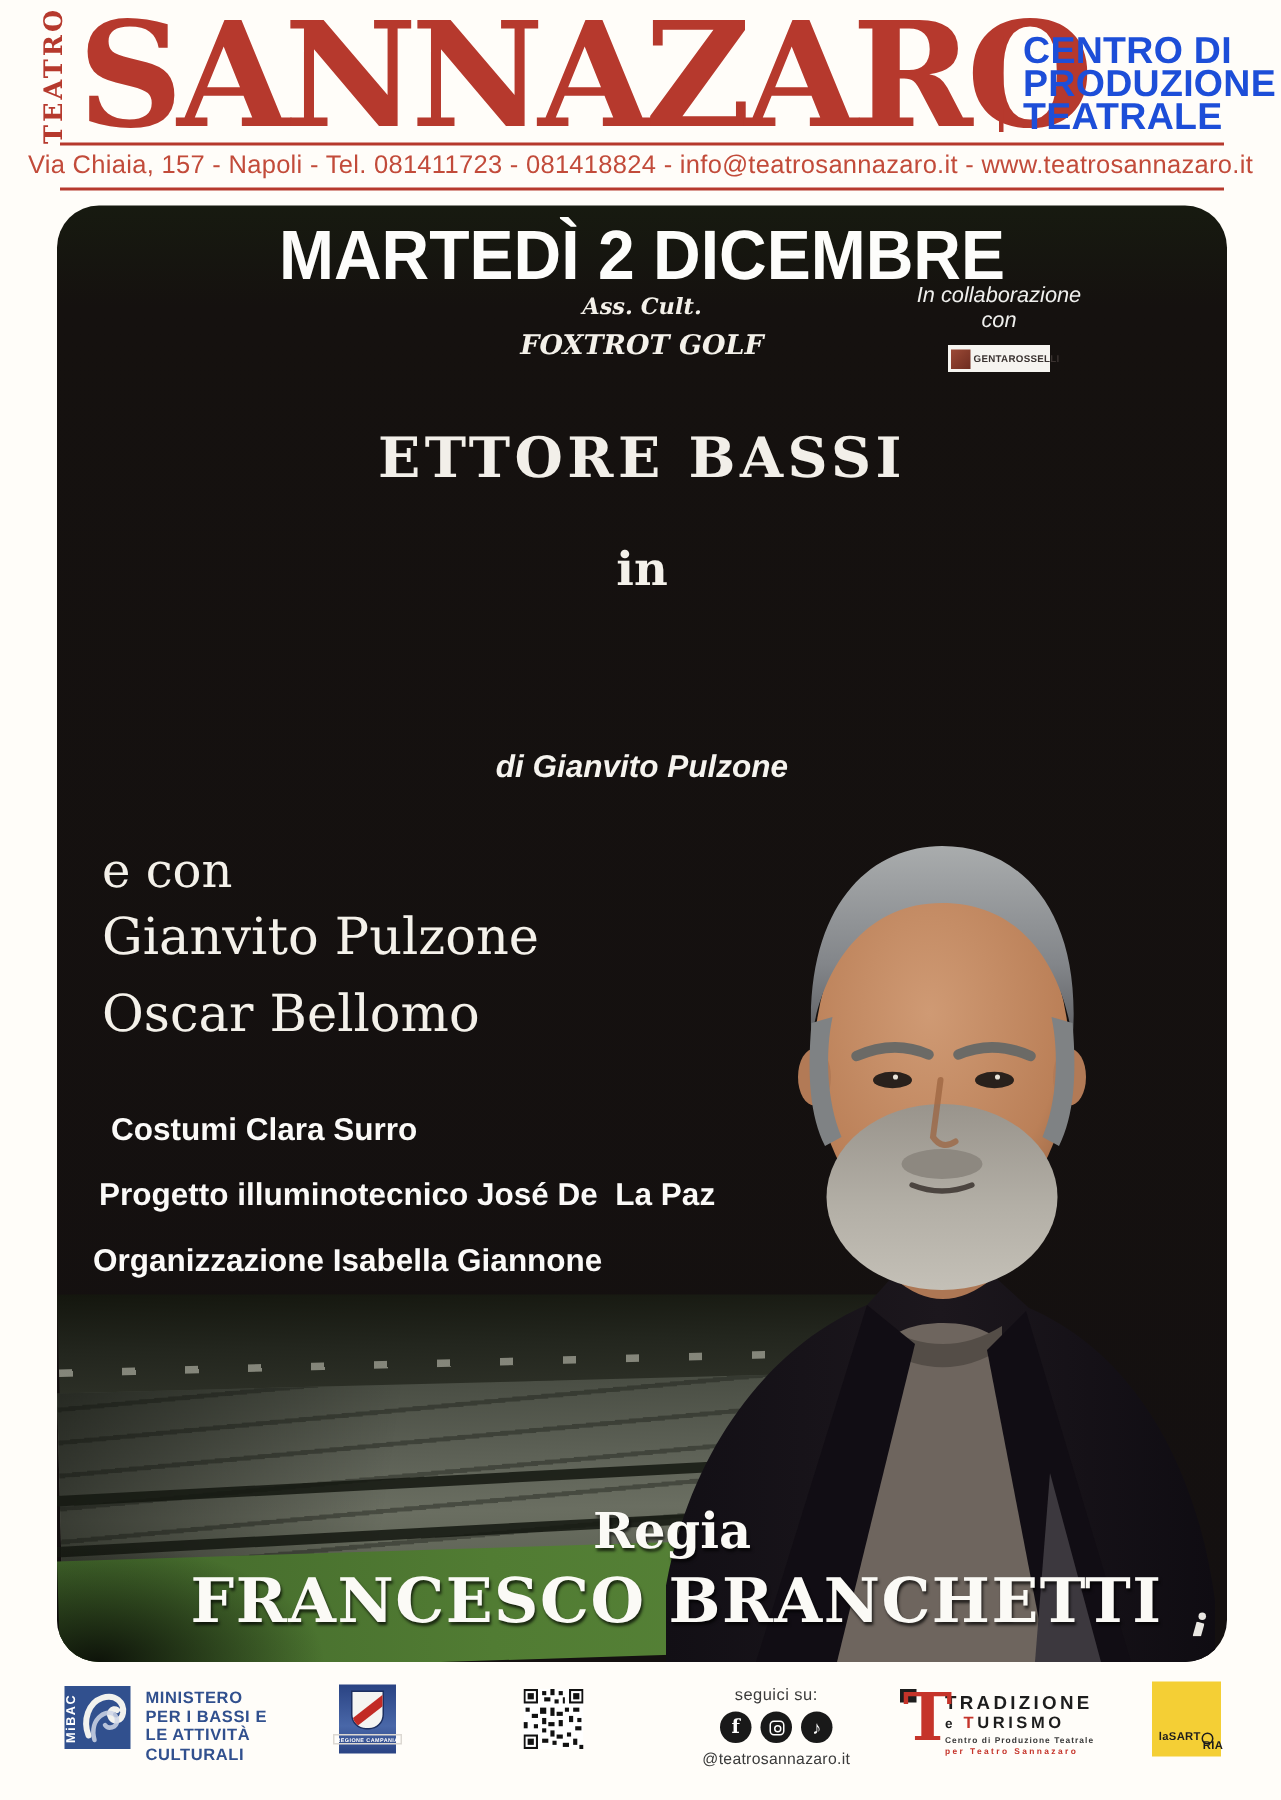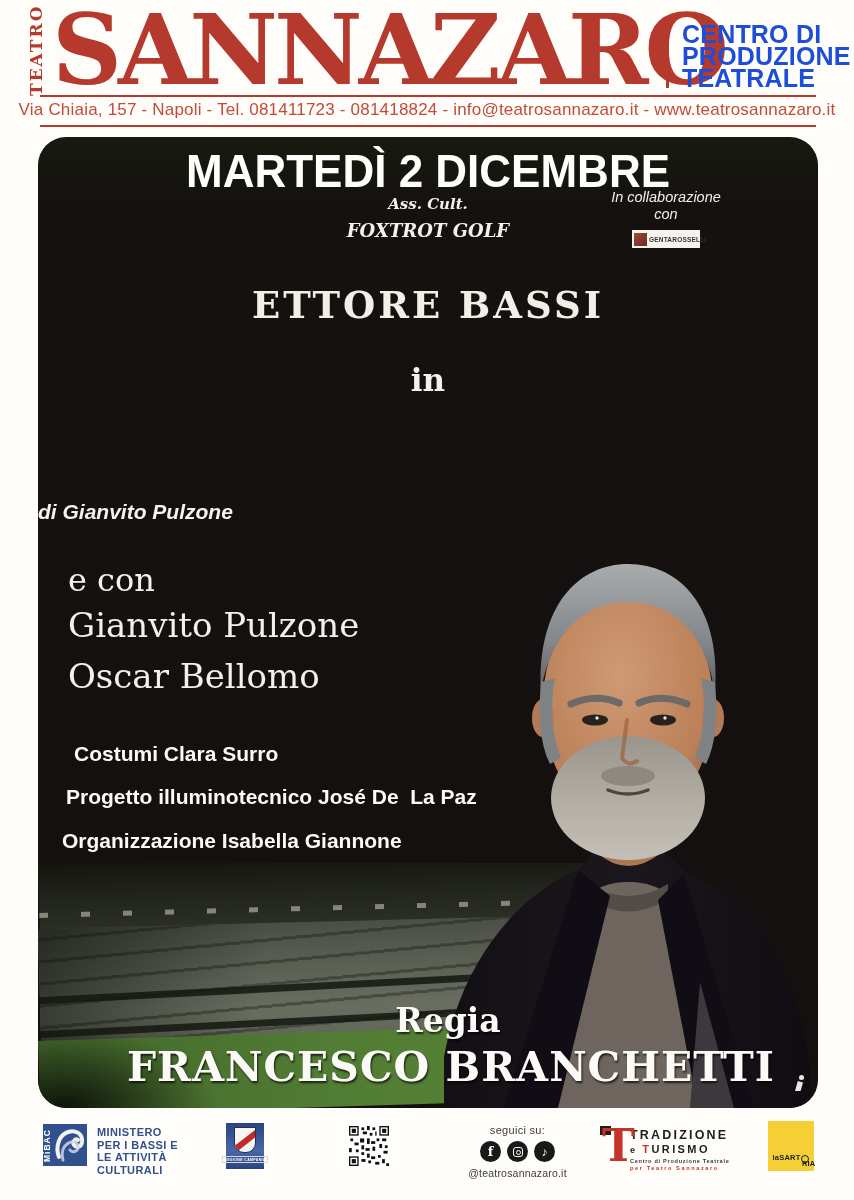--- a/index.html
+++ b/index.html
@@ -73,21 +73,21 @@
     position:absolute; top:225px; left:0; width:100%; text-align:center;
     font-family:"DejaVu Serif", serif; font-weight:bold; font-size:31px;
   }
   .p-title {
     position:absolute; top:264px; left:0; width:100%; text-align:center;
     font-family:"DejaVu Serif", serif; font-weight:bold; font-size:78px;
     letter-spacing:6px; color:#f5f2eb;
     text-shadow:2px 3px 1px rgba(0,0,0,0.65), -1px -1px 0 rgba(90,90,90,0.45);
   }
   .p-author {
-    position:absolute; top:363px; left:0; width:100%; text-align:left;
+    position:absolute; top:363px; left:0; width:100%; text-align:center;
     font-weight:bold; font-style:italic; font-size:21px; color:#f6f4ef;
   }
   .p-econ { position:absolute; left:30px; top:424px;
     font-family:"DejaVu Serif", serif; font-size:32px; }
   .p-cast0 { position:absolute; left:30px; top:468px;
     font-family:"DejaVu Serif", serif; font-size:34px; }
   .p-cast1 { position:absolute; left:30px; top:519px;
     font-family:"DejaVu Serif", serif; font-size:34px; }
   .p-credit { position:absolute; font-weight:bold; font-size:21px; color:#fbfaf8; white-space:pre; }
   #credit0 { left:36px; top:605px; }

